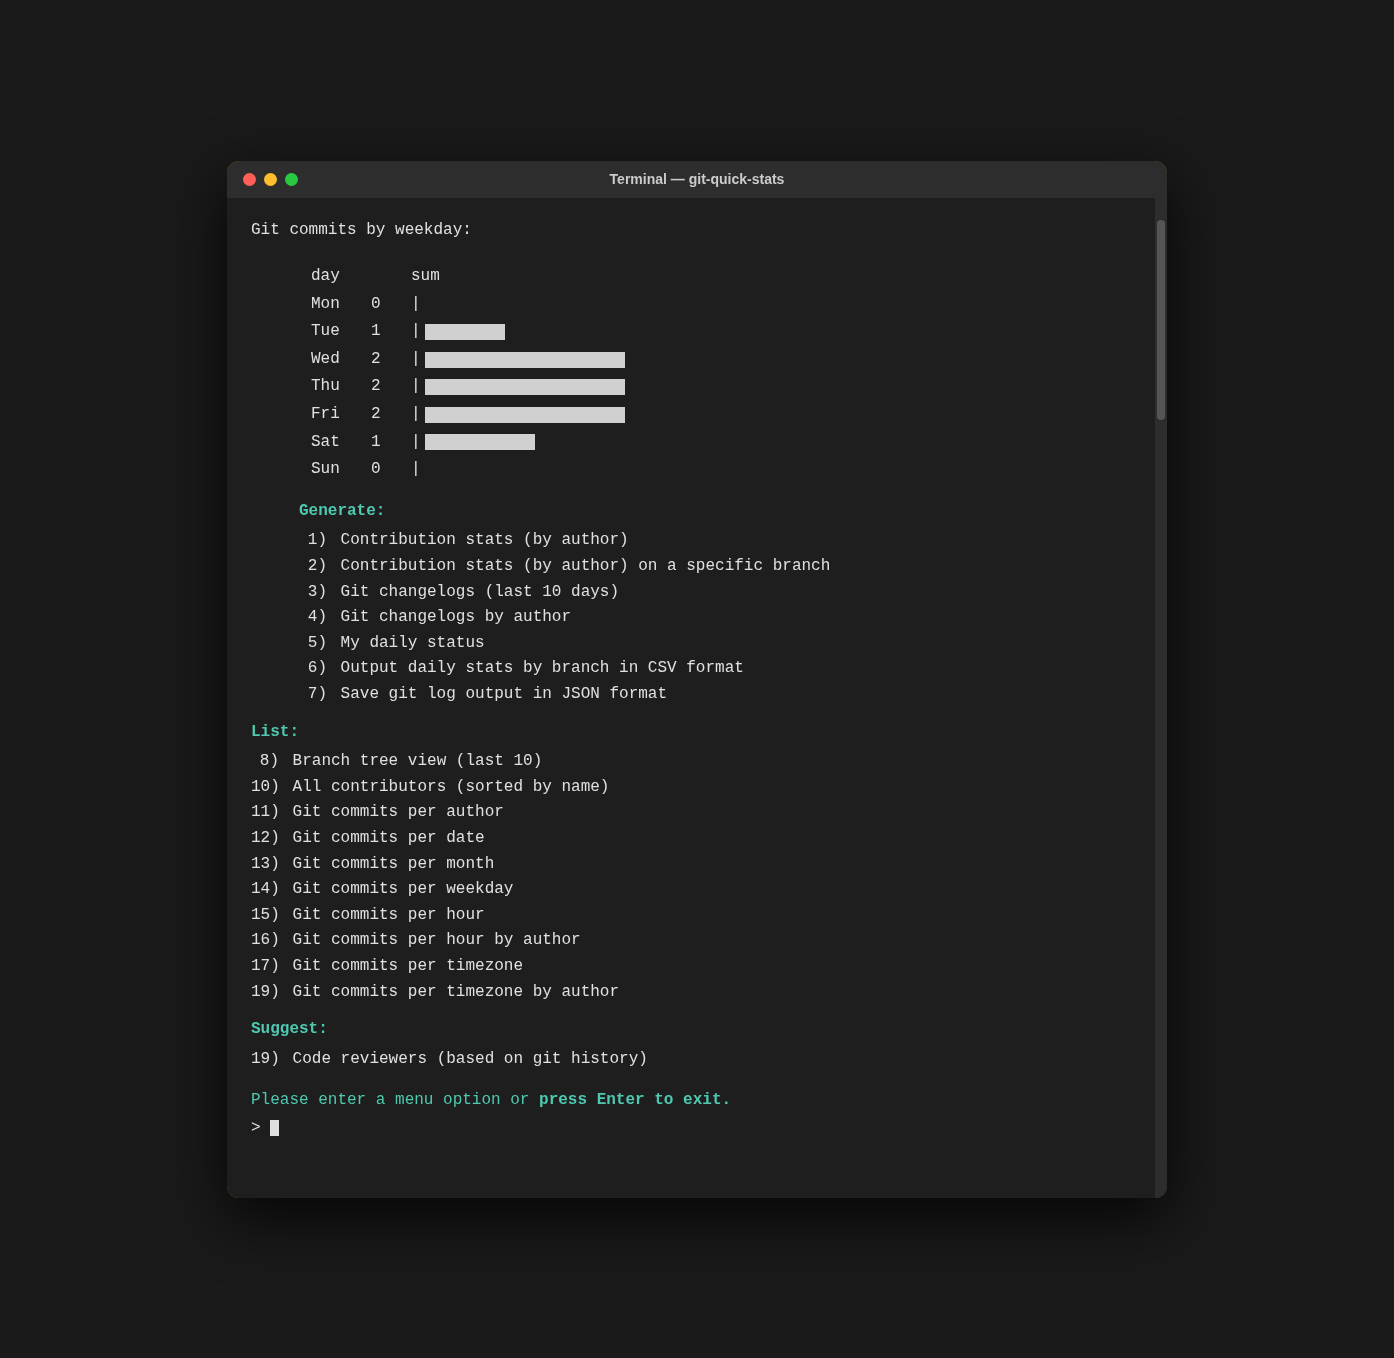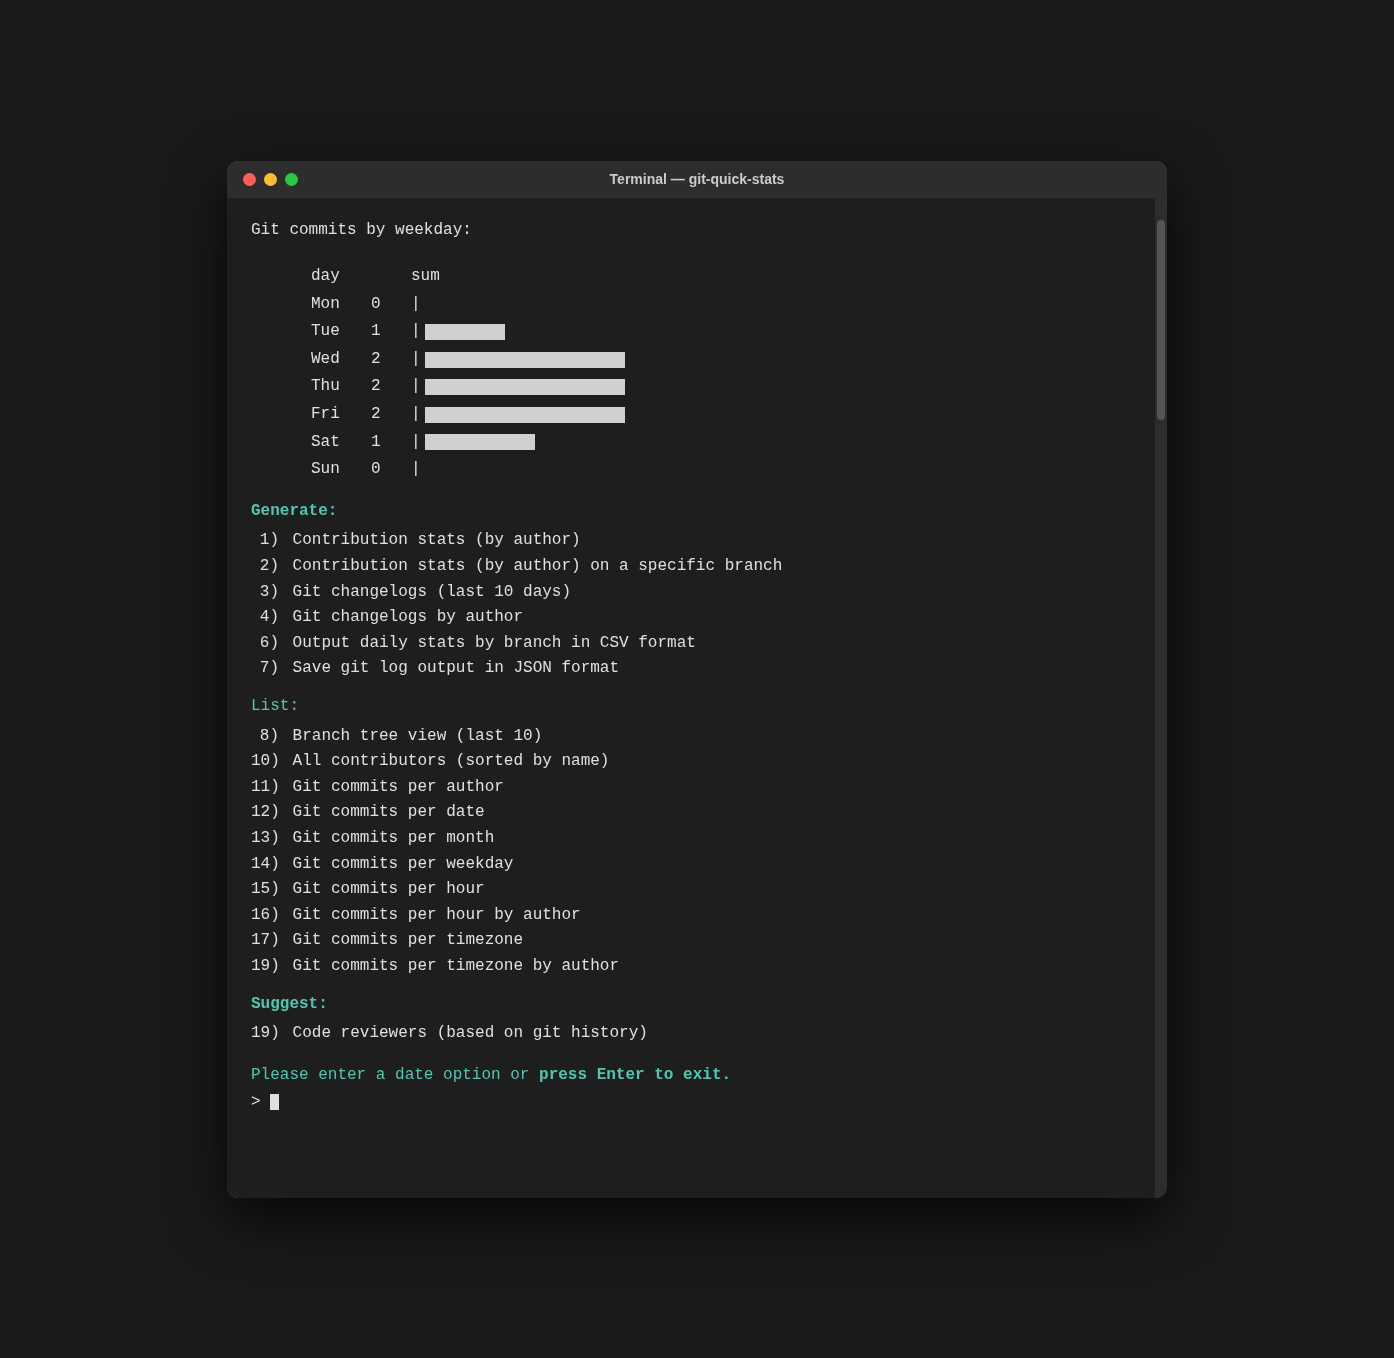--- a/index.html
+++ b/index.html
@@ -121,21 +121,21 @@
     }
 
     .generate-label {
       color: #4ec9b0;
       font-weight: bold;
       margin-bottom: 4px;
     }
 
     .list-label {
       color: #4ec9b0;
-      font-weight: normal;
+      font-weight: bold;
       margin-top: 12px;
       margin-bottom: 4px;
     }
 
     .suggest-label {
       color: #4ec9b0;
       font-weight: bold;
       margin-top: 12px;
       margin-bottom: 4px;
     }
@@ -277,27 +277,28 @@
               <span class="day-col">Sun</span>
               <span class="sum-col">0</span>
               <span class="bar-col">
                 <span class="bar-separator">|</span>
               </span>
             </div>
           </div>
       </div>
     </div>
 
-    <div style="margin-top: 8px;">
+    <div style="margin-top: 8px; margin-left: 48px;">
       <div class="generate-label">Generate:</div>
       <div id="generate-items-container">
           <div class="menu-item"><span class="menu-num">1)</span> Contribution stats (by author)</div>
           <div class="menu-item"><span class="menu-num">2)</span> Contribution stats (by author) on a specific branch</div>
           <div class="menu-item"><span class="menu-num">3)</span> Git changelogs (last 10 days)</div>
           <div class="menu-item"><span class="menu-num">4)</span> Git changelogs by author</div>
+          <div class="menu-item"><span class="menu-num">5)</span> My daily status</div>
           <div class="menu-item"><span class="menu-num">6)</span> Output daily stats by branch in CSV format</div>
           <div class="menu-item"><span class="menu-num">7)</span> Save git log output in JSON format</div>
         </div>
     </div>
 
     <div style="margin-top: 8px;">
       <div class="list-label">List:</div>
       <div id="list-items-container">
           <div class="menu-item"><span class="menu-num">8)</span> Branch tree view (last 10)</div>
           <div class="menu-item"><span class="menu-num">10)</span> All contributors (sorted by name)</div>
@@ -313,21 +314,21 @@
     </div>
 
     <div style="margin-top: 8px;">
       <div class="suggest-label">Suggest:</div>
       <div id="suggest-items-container">
           <div class="menu-item"><span class="menu-num">19)</span> Code reviewers (based on git history)</div>
         </div>
     </div>
 
     <div class="prompt-line">
-      <span class="prompt-text">Please enter a date option or </span><span class="prompt-bold">press Enter to exit.</span>
+      <span class="prompt-text">Please enter a menu option or </span><span class="prompt-bold">press Enter to exit.</span>
     </div>
     <div class="cursor-line">
       <span>&gt; </span><span class="cursor"></span>
     </div>
 
     <div class="scrollbar">
       <div class="scrollbar-thumb"></div>
     </div>
   </div>
 </div>

